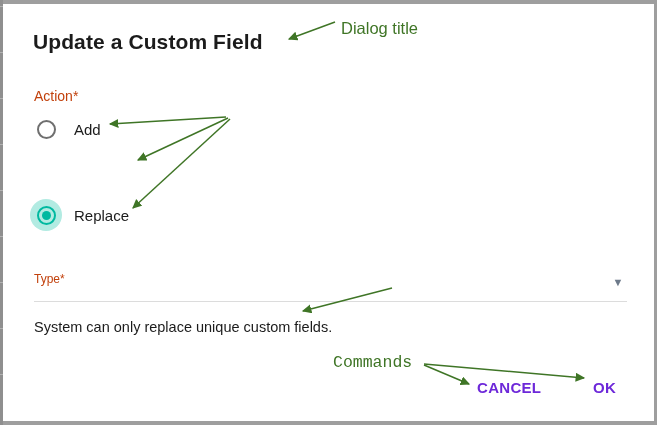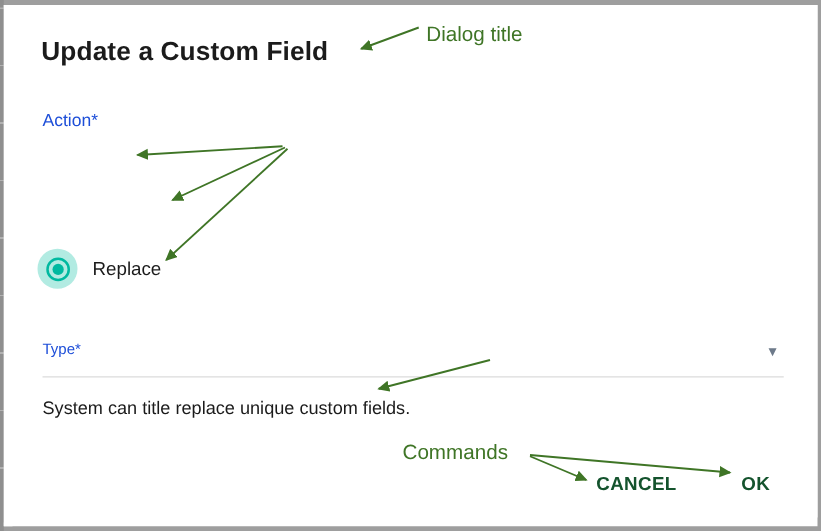--- a/index.html
+++ b/index.html
@@ -80,21 +80,21 @@
     font-size: 21px;
     font-weight: bold;
     color: #1b1b1b;
     letter-spacing: .1px;
     white-space: nowrap;
   }
 
   .field-label {
     position: absolute;
     font-size: 14px;
-    color: #1d4ed8;
+    color: #c2410c;
     white-space: nowrap;
   }
   .label-action { left: 24px; top: 84px; }
   .label-type   { left: 24px; top: 268px; font-size: 12px; }
 
   .radio-row {
     position: absolute;
     left: 20px;
     height: 32px;
     display: flex;
@@ -162,21 +162,21 @@
     left: 24px; top: 315px;
     font-size: 14.5px;
     color: #1b1b1b;
     white-space: nowrap;
   }
 
   .cmd-link {
     position: absolute;
     font-size: 15px;
     font-weight: bold;
-    color: #14532d;
+    color: #6d28d9;
     letter-spacing: .3px;
     white-space: nowrap;
     cursor: pointer;
   }
   .cmd-cancel { left: 467px; top: 375px; }
   .cmd-ok     { left: 583px; top: 375px; }
 
   
   .anno-layer {
     position: absolute;
@@ -187,56 +187,62 @@
   .anno-text {
     position: absolute;
     color: #3f7526;
     font-size: 16.5px;
     white-space: pre;
     line-height: 21px;
   }
   .anno-dialog-title  { left: 341px; top: 18px; }
   .anno-update-actions{ left: 174px; top: 86px; }
   .anno-conditional   { left: 396px; top: 257px; }
-  .anno-commands      { left: 322px; top: 352px; }
+  .anno-commands      { left: 333px; top: 352px; font-family: Liberation Mono, monospace; }
 </style>
 </head>
 <body>
 
 <div id="screen">
 
   <div class="edge-top"></div>
   <div class="edge-bottom"></div>
   <div class="edge-left">
     <div class="gutter-ticks"></div>
   </div>
   <div class="edge-right"></div>
   <div class="gutter"></div>
 
   <div class="dialog">
 
     <div class="dlg-title">Update a Custom Field</div>
 
     <div class="field-label label-action">Action*</div>
 
+    <div class="radio-row radio-add">
+      <span class="radio-box">
+        <span class="radio-ring"></span>
+      </span>
+      <span class="radio-label">Add</span>
+    </div>
 
 
     <div class="radio-row radio-replace">
       <span class="radio-box halo">
         <span class="radio-ring checked"></span>
         <span class="radio-dot"></span>
       </span>
       <span class="radio-label">Replace</span>
     </div>
 
     <div class="field-label label-type">Type*</div>
     <div class="select-underline"></div>
     <div class="select-caret">▼</div>
 
-    <div class="warning-text">System can title replace unique custom fields.</div>
+    <div class="warning-text">System can only replace unique custom fields.</div>
 
     <div class="cmd-link cmd-cancel">CANCEL</div>
     <div class="cmd-link cmd-ok">OK</div>
   </div>
 
   <svg class="anno-layer" width="657" height="425" viewBox="0 0 657 425">
     <defs>
       <marker id="ah" markerWidth="7" markerHeight="7" refX="5.6" refY="3" orient="auto" markerUnits="strokeWidth">
         <path d="M0,0 L6.4,3 L0,6 z" fill="#3f7526"></path>
       </marker>

